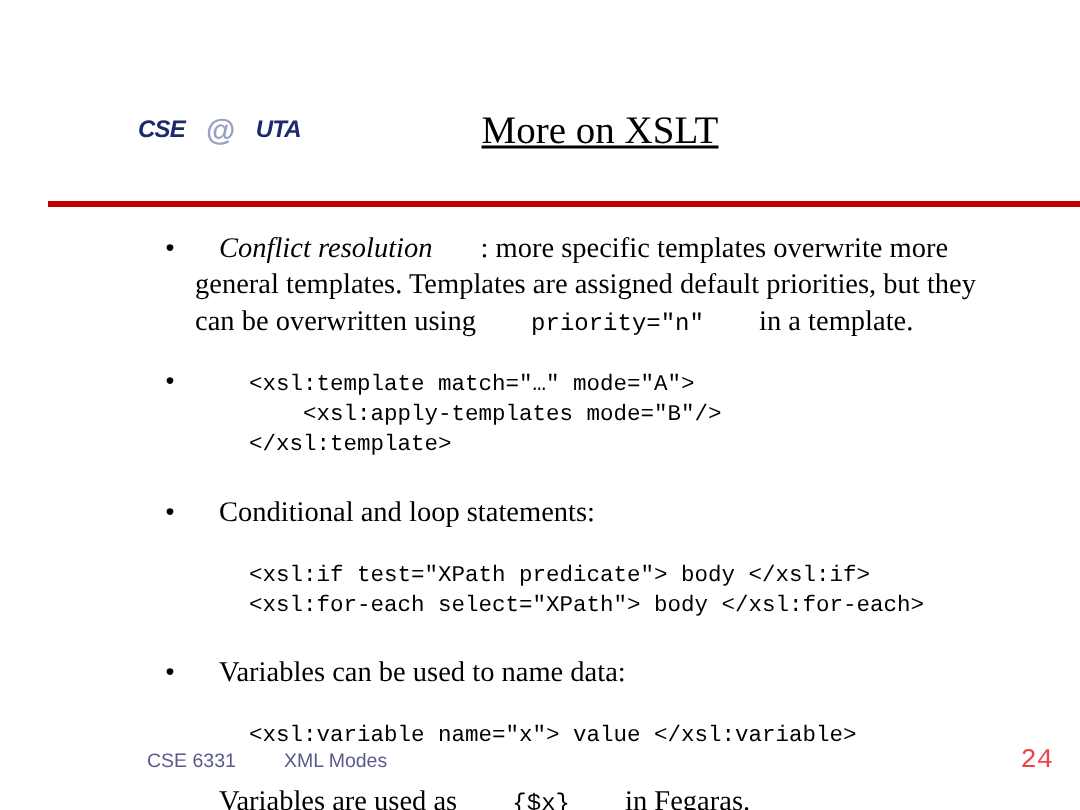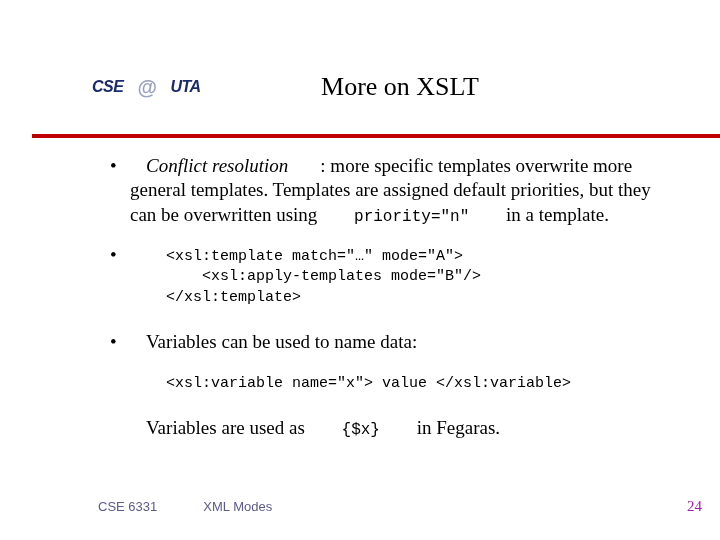--- a/index.html
+++ b/index.html
@@ -33,20 +33,21 @@
     font-size: 20px;
     font-style: normal;
     margin: 0 -2px;
   }
   .title {
     flex: 1;
     text-align: center;
     font-size: 26px;
     color: #000;
     margin-left: -90px;
+    text-decoration: underline;
   }
   .rule {
     height: 4px;
     background: #c00000;
     margin: 6px 0 14px 0;
     width: 100%;
   }
   .content {
     padding: 0 28px 0 28px;
     font-size: 19px;
@@ -84,22 +85,22 @@
     bottom: 10px;
     left: 0;
     right: 0;
     display: flex;
     align-items: baseline;
     padding: 0 18px;
     font-size: 13px;
     font-family: Arial, sans-serif;
     color: #5b5b8a;
   }
-  .footer .f-left { display: flex; gap: 14px; }
-  .footer .f-right { margin-left: auto; font-size: 15px; color: #a21caf; font-family: Liberation Serif, serif; }
+  .footer .f-left { display: flex; gap: 0; }
+  .footer .f-right { margin-left: auto; font-size: 18px; color: #ef4444; font-family: Liberation Mono, monospace; }
 </style>
 </head>
 <body>
 
 <div class="header">
   <div class="logo">
     <span>CSE</span>
       <span class="at">@</span>
       <span>UTA</span>
   </div>
@@ -111,20 +112,25 @@
   <ul class="top">
     <li>
       <span class="italic">Conflict resolution</span><span>: more specific templates overwrite more general templates. Templates are assigned default priorities, but they can be overwritten using </span><span class="inline-code">priority="n"</span><span> in a template.</span>
     </li>
     <li>
       <div class="code">&lt;xsl:template match="…" mode="A"&gt;
     &lt;xsl:apply-templates mode="B"/&gt;
 &lt;/xsl:template&gt;</div>
     </li>
     <li>
+      <span>Conditional and loop statements:</span>
+      <div class="code">&lt;xsl:if test="XPath predicate"&gt; body &lt;/xsl:if&gt;
+&lt;xsl:for-each select="XPath"&gt; body &lt;/xsl:for-each&gt;</div>
+    </li>
+    <li>
       <span>Variables can be used to name data:</span>
       <div class="code">&lt;xsl:variable name="x"&gt; value &lt;/xsl:variable&gt;</div>
       <span>Variables are used as </span><span class="inline-code">{$x}</span><span> in Fegaras.</span>
     </li>
   </ul>
 </div>
 
 <div class="footer">
   <div class="f-left">
     <span>CSE 6331</span>

